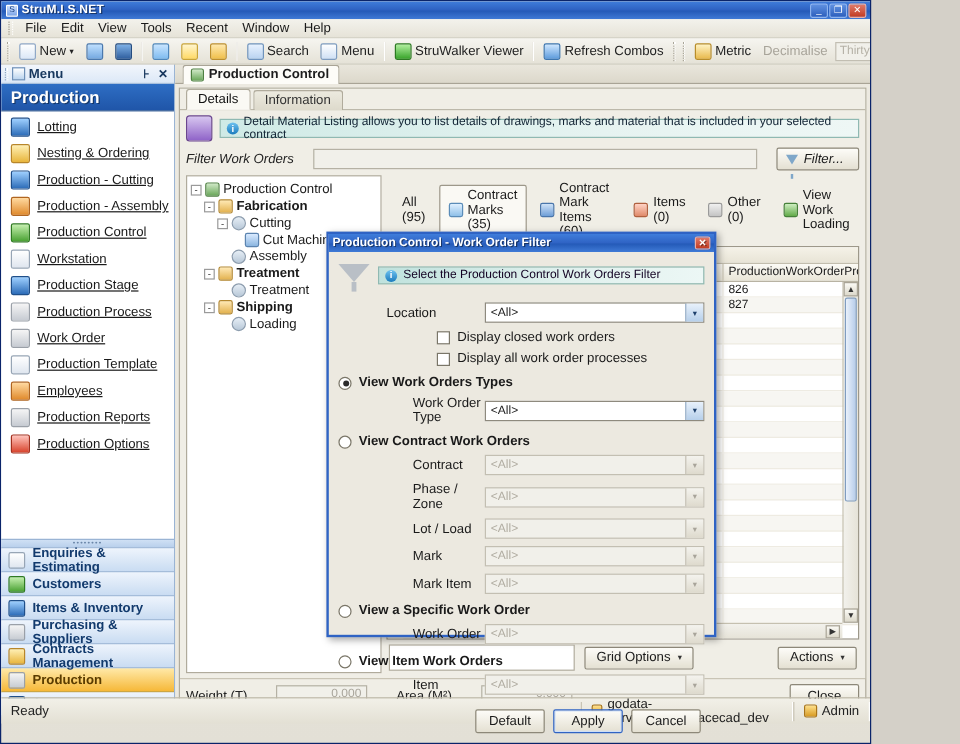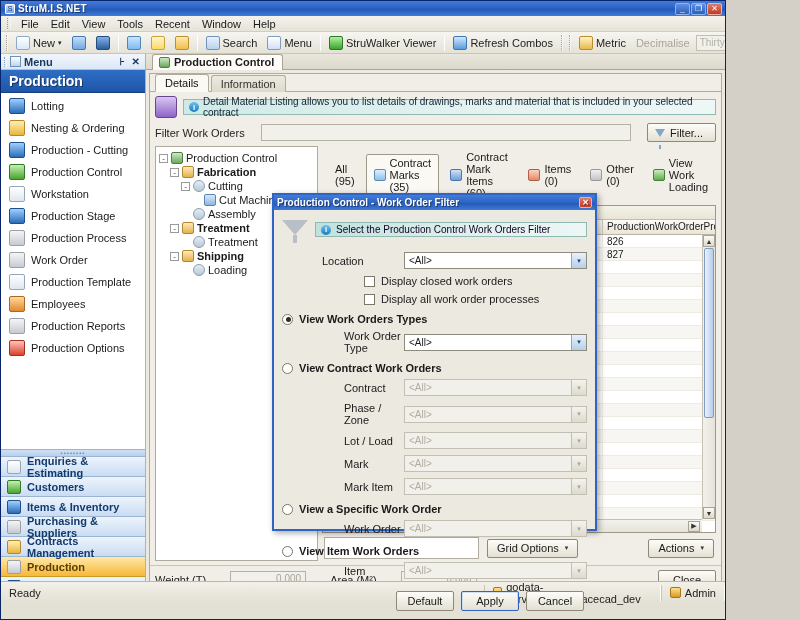--- a/index.html
+++ b/index.html
@@ -133,21 +133,21 @@
   .sb-header .pin, .sb-header .x { color:#17375e; font-size:10px; padding:0 2px; font-weight:bold;}
   .sb-title {
     background: linear-gradient(#2e6ec4,#1f55a8);
     color:#fff; font-size:14px; font-weight:bold;
     padding: 3px 8px; text-shadow: 1px 1px 0 rgba(0,0,0,.4);
     border-bottom:1px solid #14427f;
   }
   .sb-list { flex:1; background:#fff; overflow:hidden; padding-top:2px; }
   .sb-item {
     display:flex; align-items:center; gap:6px;
-    padding: 3px 0 3px 8px; font-size:11px; color:#1a1a1a;
+    padding: 3px 0 3px 8px; font-size:11px; color:#1a1a1a;text-decoration:underline;
   }
   .sb-ico { width:16px;height:16px;flex:none;border-radius:2px; }
   .g-blue   { background:linear-gradient(#9fd0ff,#2c6cb8); border:1px solid #1f4f8a;}
   .g-yellow { background:linear-gradient(#fff0b5,#e8b53c); border:1px solid #b8862a;}
   .g-grey   { background:linear-gradient(#f5f5f5,#c6cbd2); border:1px solid #9aa0a8;}
   .g-green  { background:linear-gradient(#c6f0b0,#4aa233); border:1px solid #2f7a22;}
   .g-orange { background:linear-gradient(#ffd9a0,#e08a2c); border:1px solid #b06520;}
   .g-white  { background:linear-gradient(#ffffff,#dfe6ef); border:1px solid #97a5b5;}
   .g-red    { background:linear-gradient(#ffc4bc,#d8432c); border:1px solid #a32f1d;}
 
@@ -215,21 +215,21 @@
   .info-bar {
     flex:1; height:16px; display:flex; align-items:center; gap:4px;
     padding:0 5px; font-size:10px; color:#123;
     background:linear-gradient(to right,#cfeae6,#e6f3f1 60%,#eef7f5);
     border:1px solid #8fb9b2;
   }
   .info-bar .ibullet{width:10px;height:10px;border-radius:50%;
     background:linear-gradient(#6ec3f0,#1b7bbd);color:#fff;font-size:8px;font-weight:bold;
     display:flex;align-items:center;justify-content:center;flex:none;}
 
-  .filter-row { display:flex; align-items:center; gap:16px; margin-bottom:4px;}
+  .filter-row { display:flex; align-items:center; gap:16px; margin-bottom:4px;font-style:italic;}
   .filter-row .flbl { font-size:11px; color:#222; }
   .filter-input { flex:1; height:17px; background:#f1f0ea; border:1px solid #b5b1a4; }
   .filter-btn {
     display:flex;align-items:center;gap:5px;
     height:19px; padding:0 12px 0 7px; font-size:11px;
     background:linear-gradient(#fdfcf8,#e4e0d2); border:1px solid #8d8879;
     border-radius:2px; color:#1a1a1a;
   }
   .funnel {
     width:0;height:0;border-left:5px solid transparent;border-right:5px solid transparent;
@@ -496,20 +496,24 @@
             <span class="sb-ico g-blue"></span>
             <span>Lotting</span>
           </div>
           <div class="sb-item">
             <span class="sb-ico g-yellow"></span>
             <span>Nesting &amp; Ordering</span>
           </div>
           <div class="sb-item">
             <span class="sb-ico g-blue"></span>
             <span>Production - Cutting</span>
+          </div>
+          <div class="sb-item">
+            <span class="sb-ico g-orange"></span>
+            <span>Production - Assembly</span>
           </div>
           <div class="sb-item">
             <span class="sb-ico g-green"></span>
             <span>Production Control</span>
           </div>
           <div class="sb-item">
             <span class="sb-ico g-white"></span>
             <span>Workstation</span>
           </div>
           <div class="sb-item">

